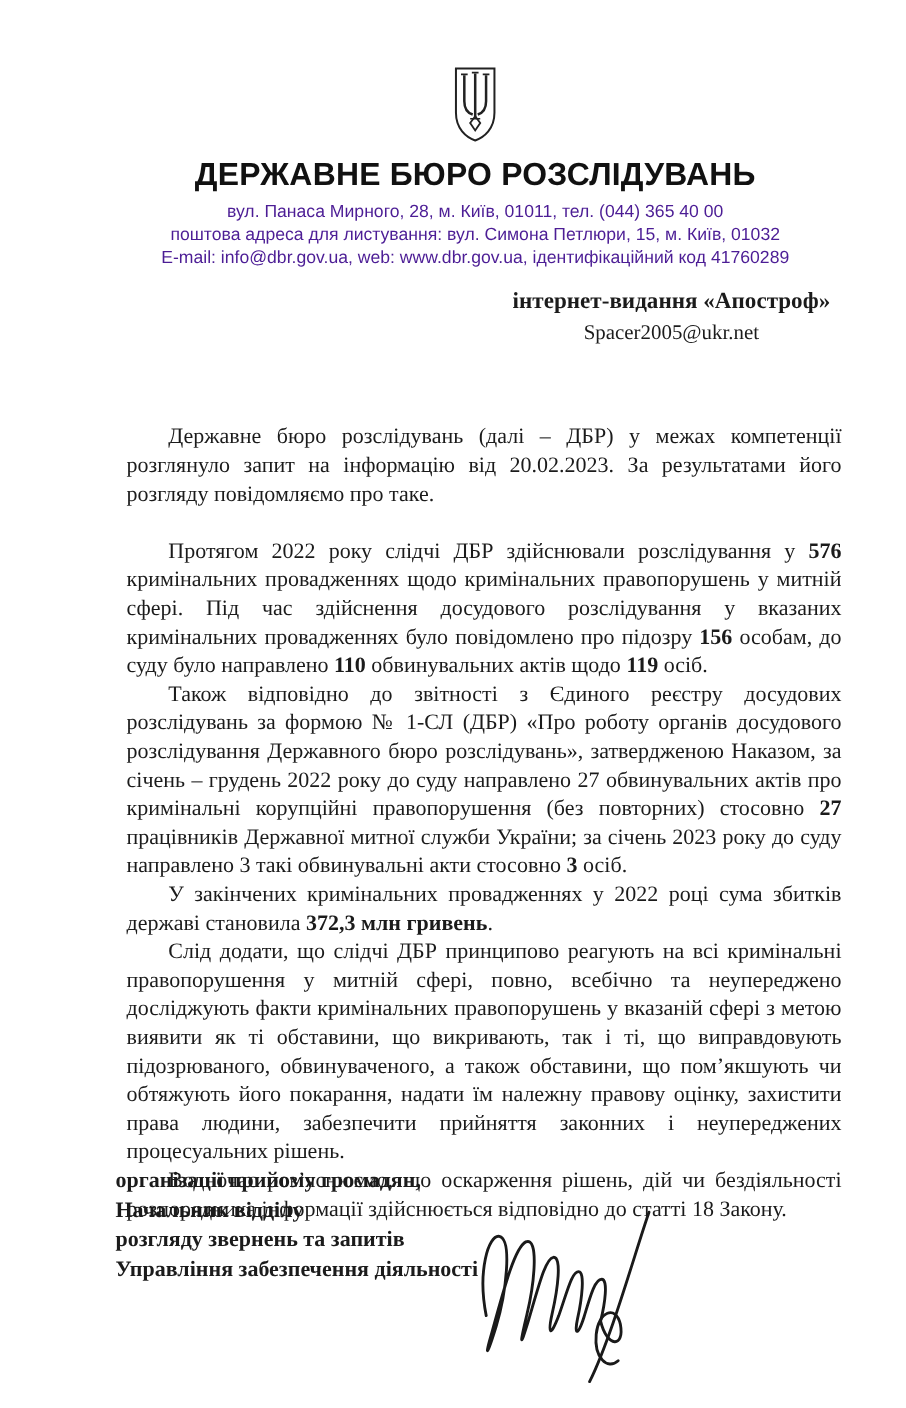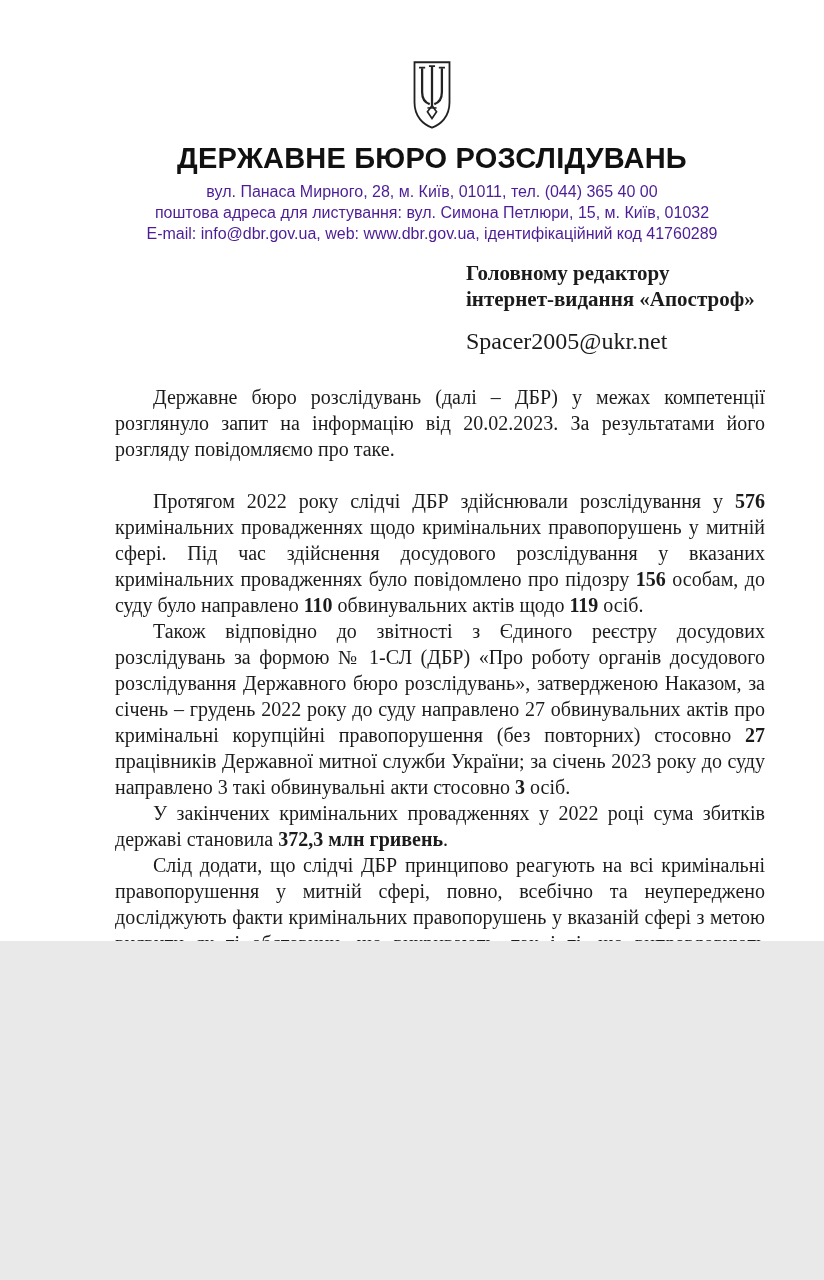--- a/index.html
+++ b/index.html
@@ -1,18 +1,18 @@
 <!DOCTYPE html>
 <html><head>
 <meta charset="utf-8">
 <style>
   html,body{margin:0;padding:0;background:#e9e9e9;}
   .page{
     position:relative;
-    width:824px;height:941px;
+    width:824px;height:1280px;
     margin:0 auto;
     background:#ffffff;
     color:#1b1b1b;
     font-family:"Liberation Serif", serif;
     overflow:hidden;
   }
   
   .letterhead{
     position:absolute;left:40px;right:0;top:0;
     text-align:center;
@@ -35,21 +35,21 @@
     font-size:16px;
     line-height:21px;
     color:#4c1d95;
   }
   
   .recipient{
     position:absolute;left:466px;top:260px;
     font-size:21px;line-height:26px;font-weight:bold;
   }
   .recipient .email{
-    font-weight:normal;font-size:24px;margin-top:16px;
+    font-weight:normal;font-size:19px;margin-top:4px;text-align:center;
   }
   
   .letter-body{
     position:absolute;left:115px;top:384px;width:650px;
     font-size:20px;line-height:26px;
     text-align:justify;
   }
   .letter-body p{
     margin:0;
     text-indent:38px;
@@ -86,21 +86,20 @@
         <path d="M24,63 H36" stroke-width="2"></path>
       </svg>
     </span>
     <h1 class="org-name">ДЕРЖАВНЕ БЮРО РОЗСЛІДУВАНЬ</h1>
     <div class="addr-line">вул. Панаса Мирного, 28, м. Київ, 01011, тел. (044) 365 40 00</div>
     <div class="addr-line">поштова адреса для листування: вул. Симона Петлюри, 15, м. Київ, 01032</div>
     <div class="addr-line">E-mail: info@dbr.gov.ua, web: www.dbr.gov.ua, ідентифікаційний код 41760289</div>
   </header>
 
   <section class="recipient">
-    <div>Головному редактору</div>
     <div>інтернет-видання «Апостроф»</div>
     <div class="email">Spacer2005@ukr.net</div>
   </section>
 
   <section class="letter-body">
       <p class="space-after"><span>Державне бюро розслідувань (далі – ДБР) у межах компетенції розглянуло запит на інформацію від 20.02.2023. За результатами його розгляду повідомляємо про таке.</span></p>
       <p><span>Протягом 2022 року слідчі ДБР здійснювали розслідування у </span><b>576</b><span> кримінальних провадженнях щодо кримінальних правопорушень у митній сфері. Під час здійснення досудового розслідування у вказаних кримінальних провадженнях було повідомлено про підозру </span><b>156</b><span> особам, до суду було направлено </span><b>110</b><span> обвинувальних актів щодо </span><b>119</b><span> осіб.</span></p>
       <p><span>Також відповідно до звітності з Єдиного реєстру досудових розслідувань за формою № 1-СЛ (ДБР) «Про роботу органів досудового розслідування Державного бюро розслідувань», затвердженою Наказом, за січень – грудень 2022 року до суду направлено 27 обвинувальних актів про кримінальні корупційні правопорушення (без повторних) стосовно </span><b>27</b><span> працівників Державної митної служби України; за січень 2023 року до суду направлено 3 такі обвинувальні акти стосовно </span><b>3</b><span> осіб.</span></p>
       <p><span>У закінчених кримінальних провадженнях у 2022 році сума збитків державі становила </span><b>372,3 млн гривень</b><span>.</span></p>
       <p><span>Слід додати, що слідчі ДБР принципово реагують на всі кримінальні правопорушення у митній сфері, повно, всебічно та неупереджено досліджують факти кримінальних правопорушень у вказаній сфері з метою виявити як ті обставини, що викривають, так і ті, що виправдовують підозрюваного, обвинуваченого, а також обставини, що пом’якшують чи обтяжують його покарання, надати їм належну правову оцінку, захистити права людини, забезпечити прийняття законних і неупереджених процесуальних рішень.</span></p>

